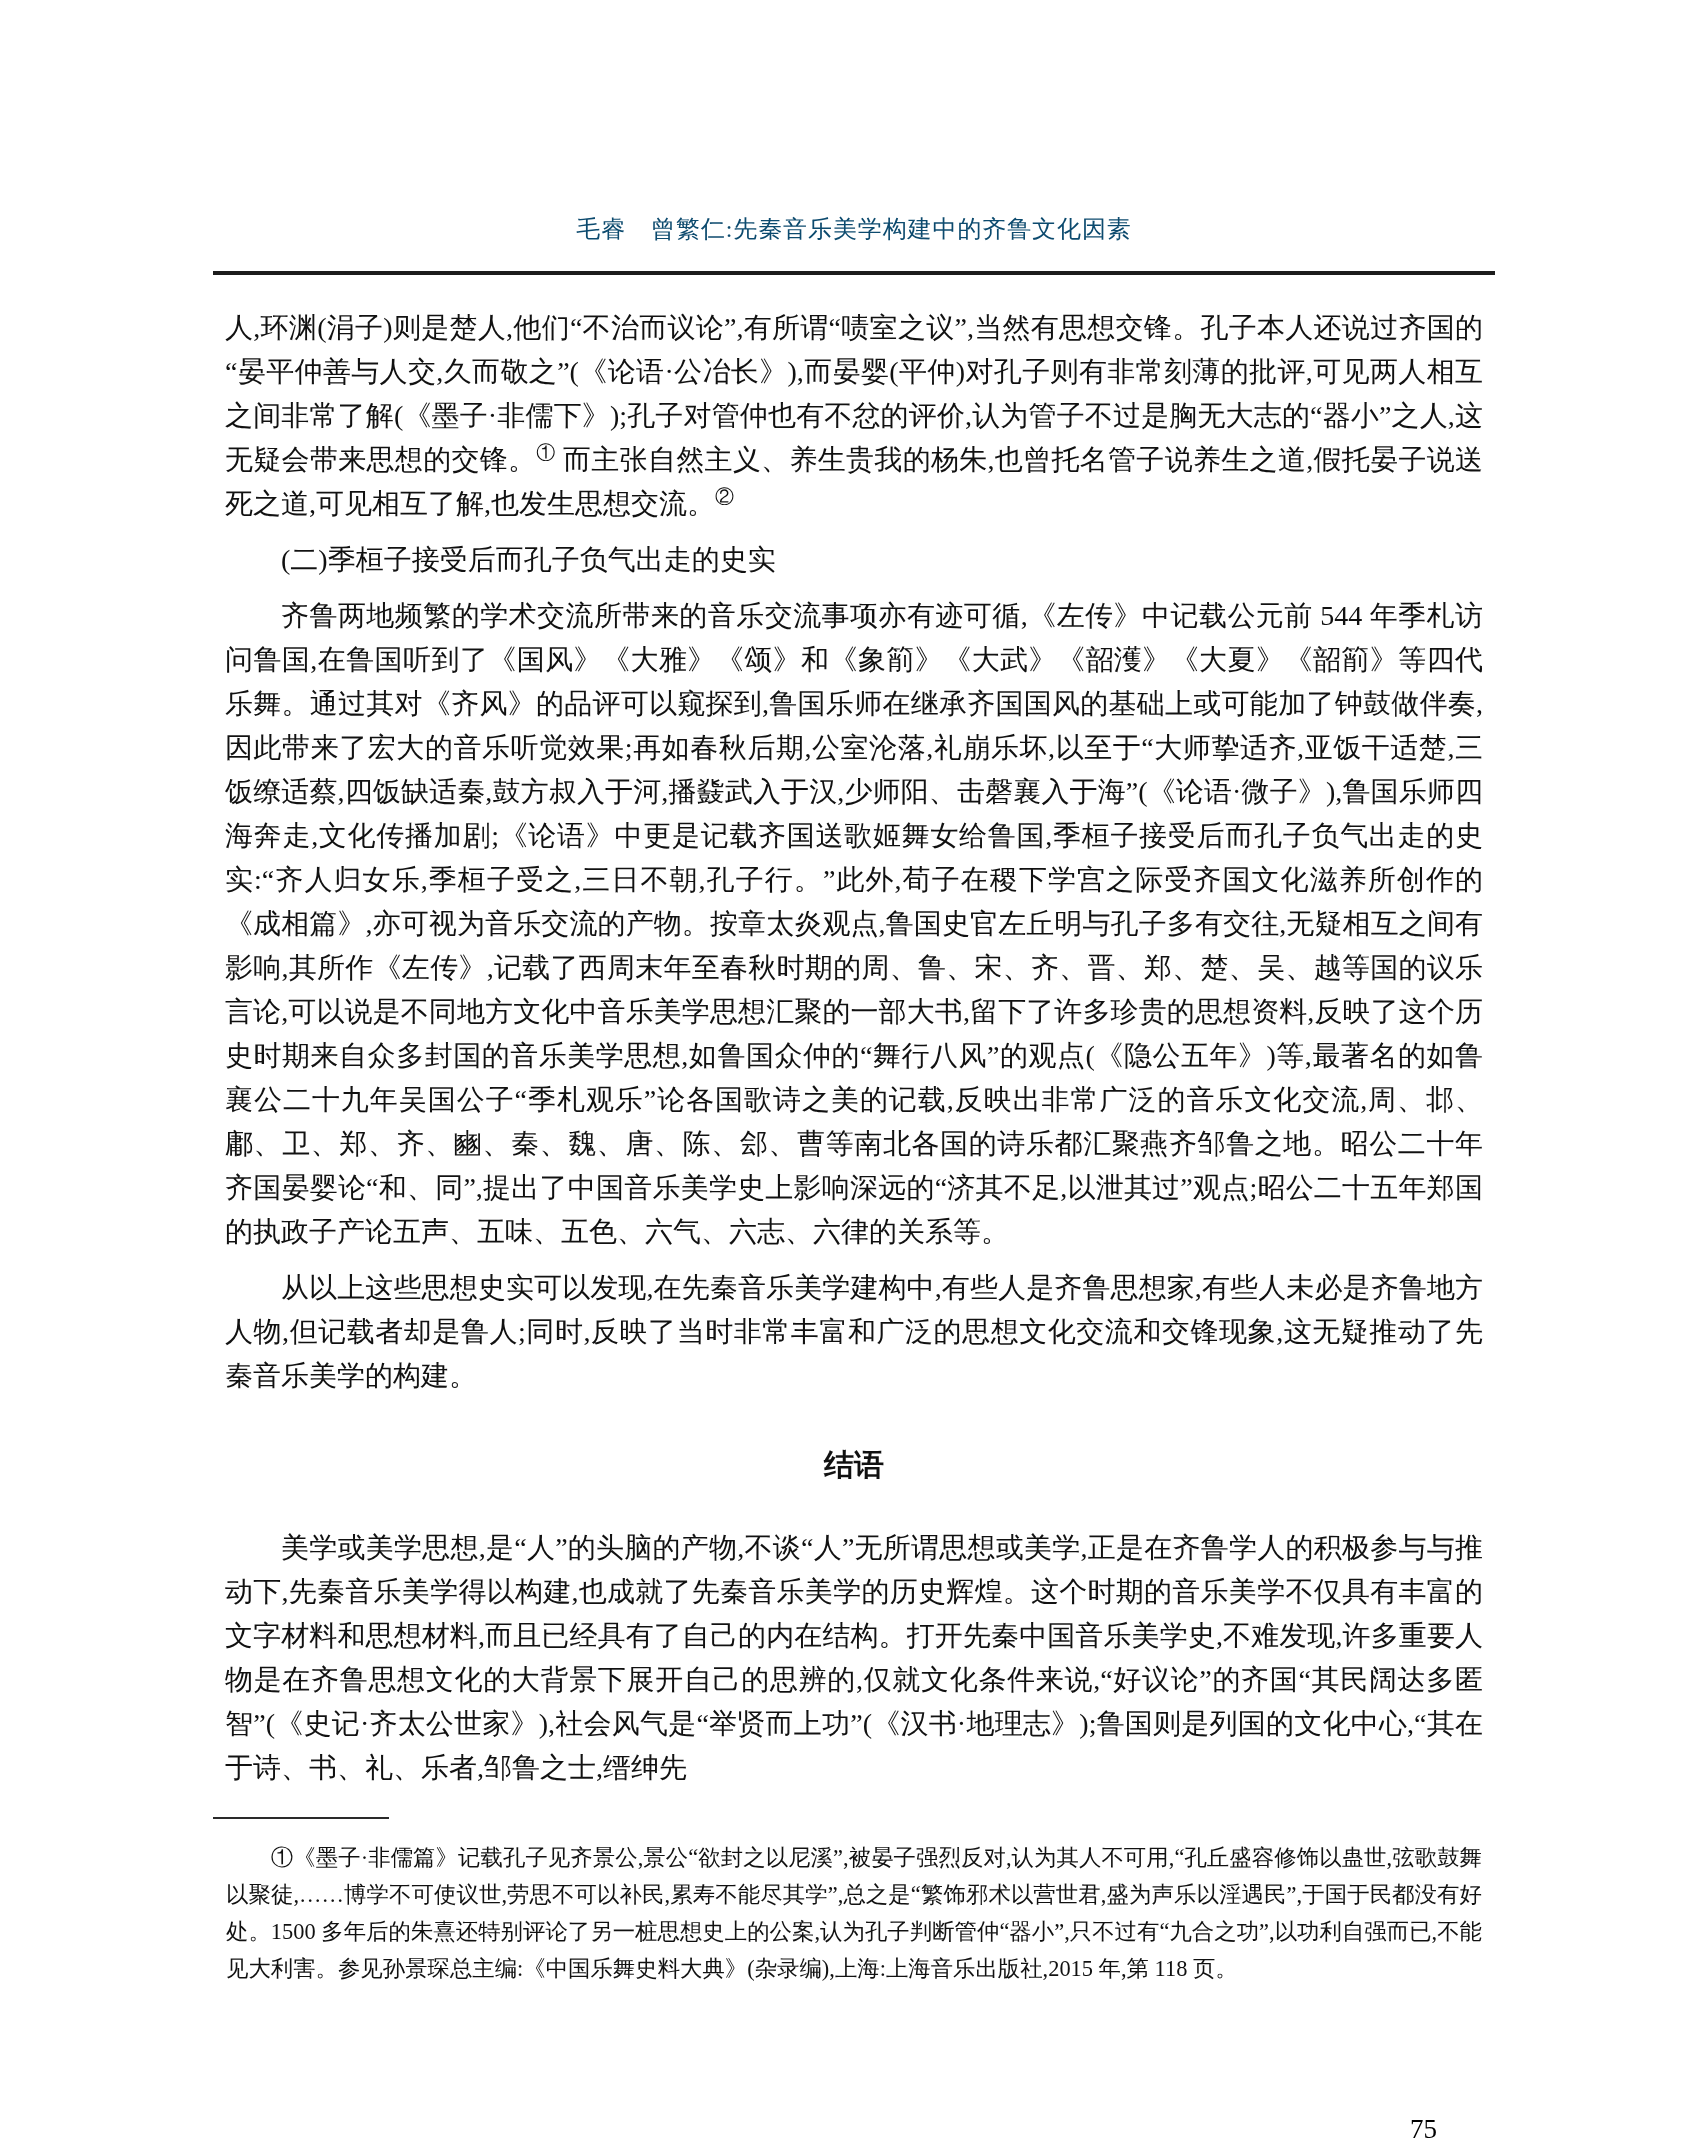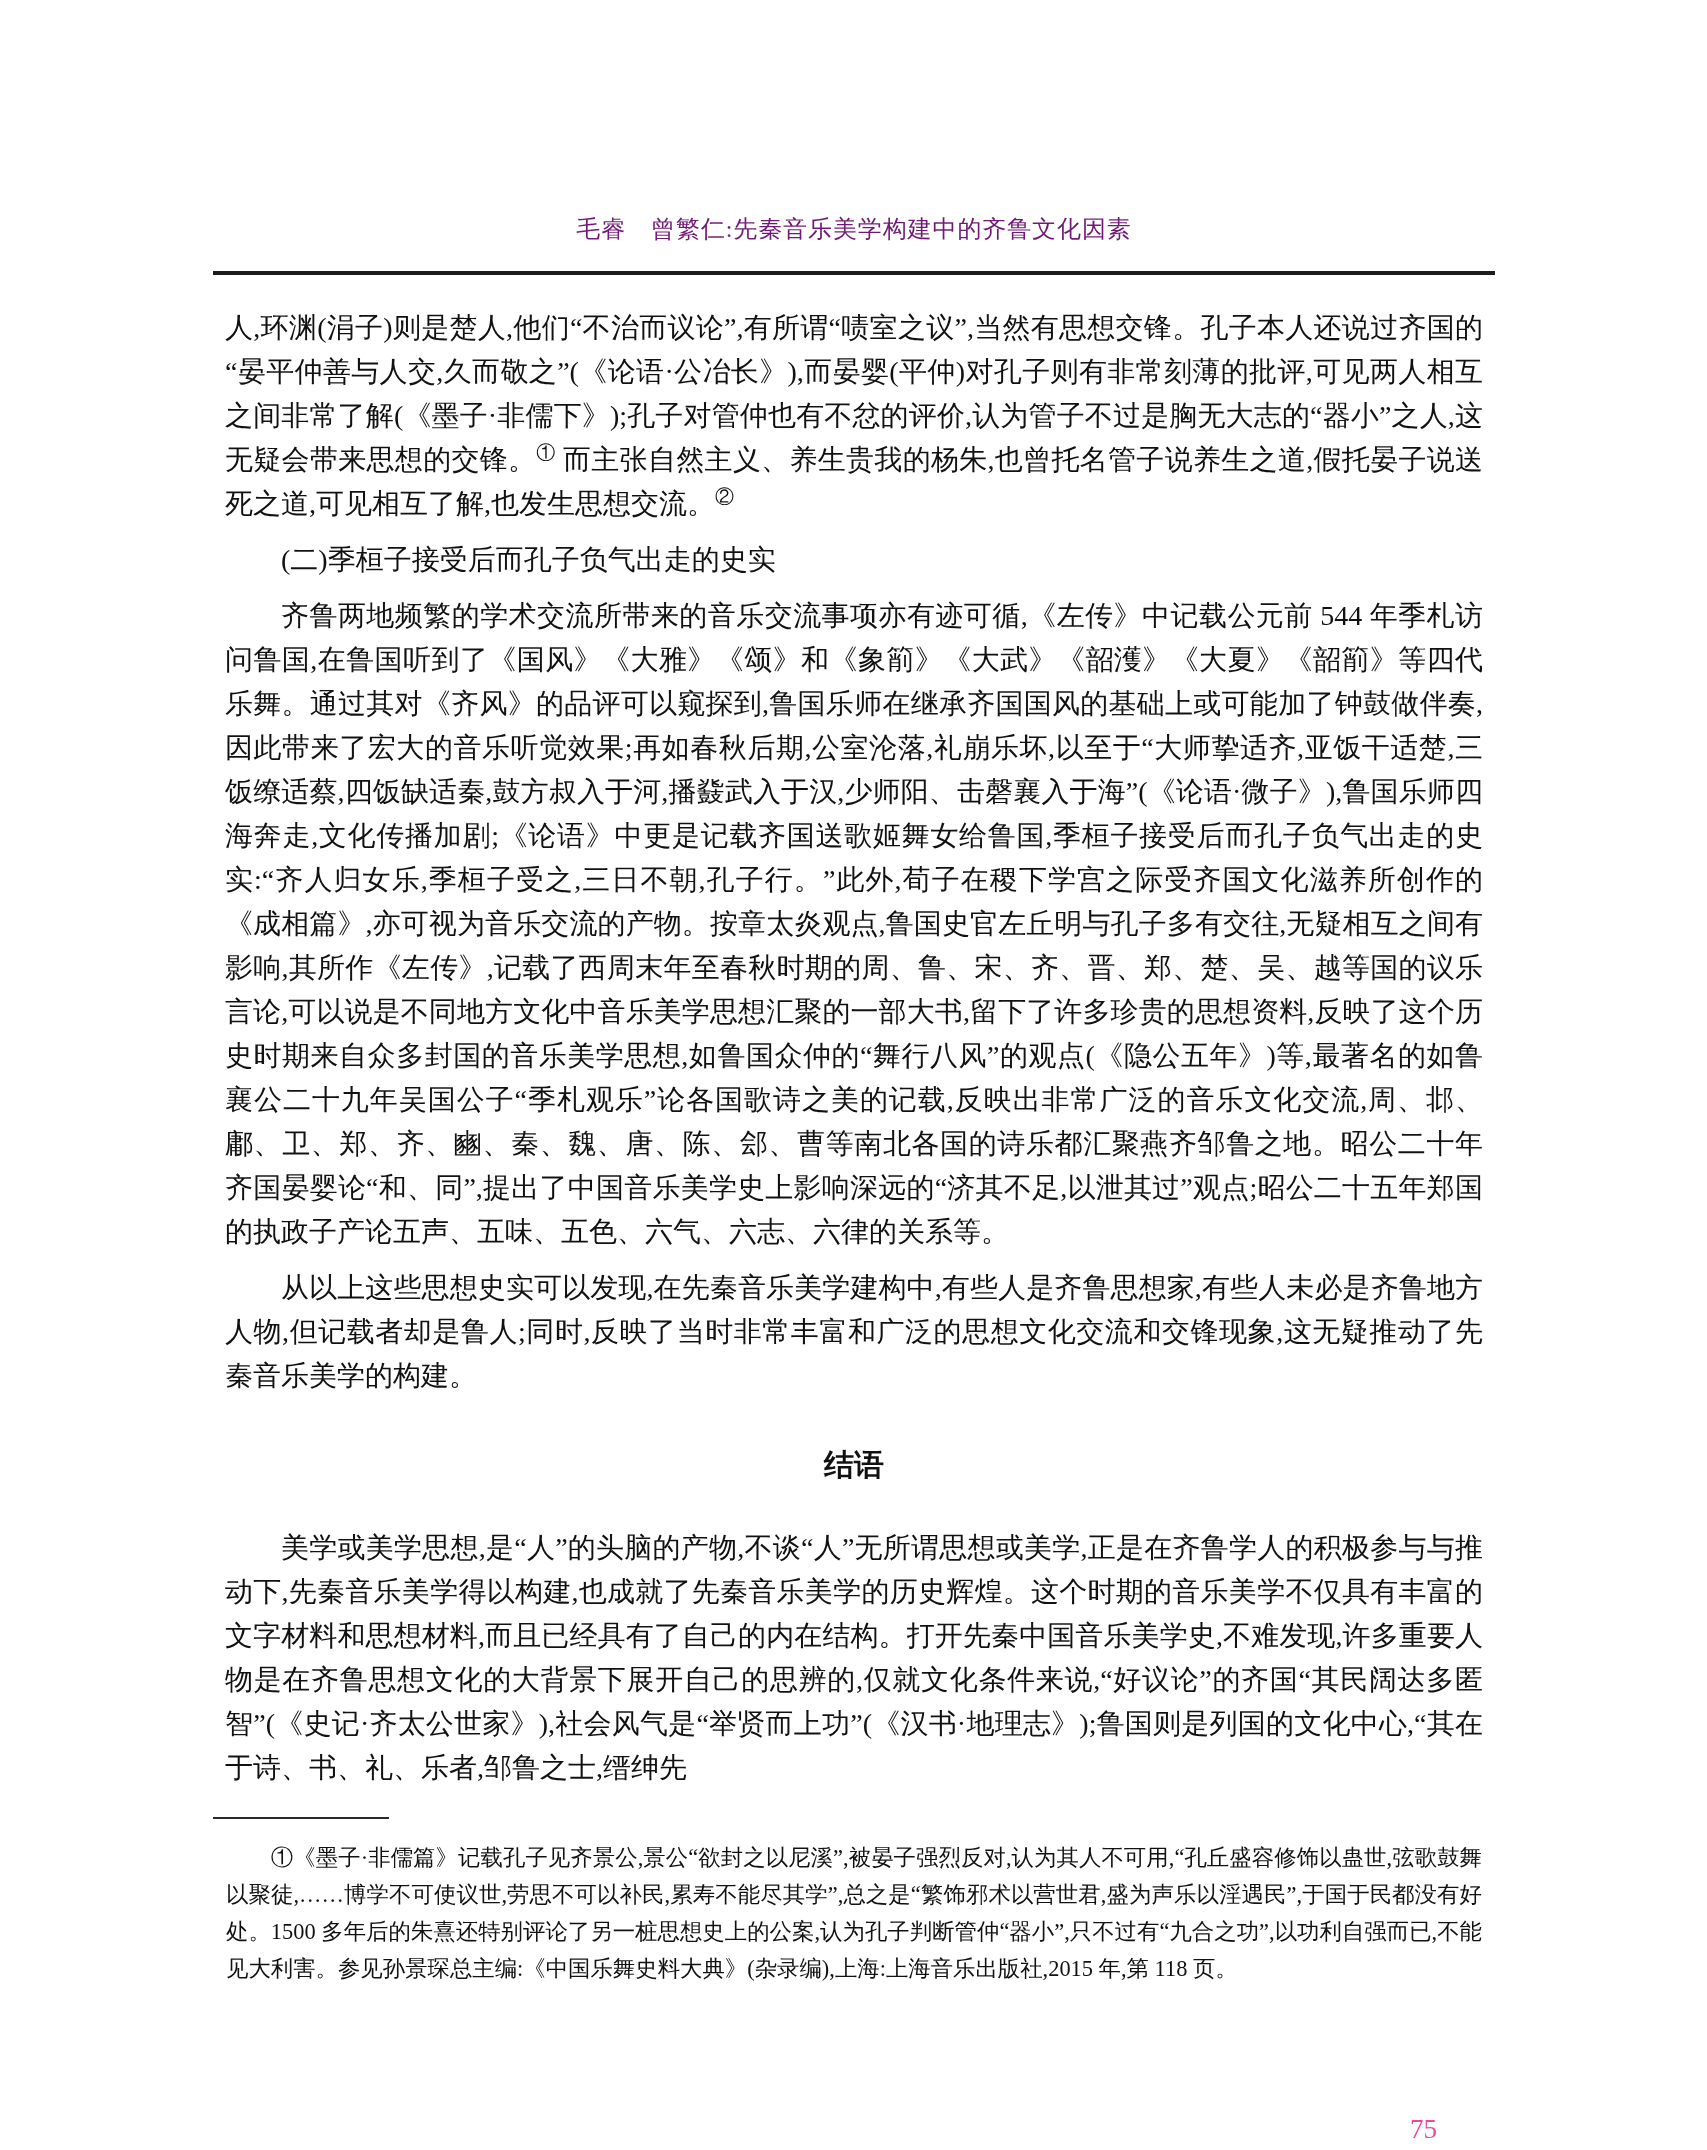--- a/index.html
+++ b/index.html
@@ -12,21 +12,21 @@
     padding: 215px 212px 0 213px;
     font-family: "Liberation Serif", "DejaVu Serif", serif;
     color: #111111;
     overflow: hidden;
   }
   .running-header {
     text-align: center;
     font-size: 24px;
     line-height: 1.2;
     letter-spacing: 0.9px;
-    color: #701a75;
+    color: #0c4a6e;
   }
   .header-rule {
     height: 3.4px;
     background: #1c1c1c;
     margin-top: 27.5px;
   }
   .body-text {
     margin-top: 31px;
     font-size: 28px;
     line-height: 44px;
@@ -59,21 +59,21 @@
     height: 2.2px;
     background: #2a2a2a;
     margin: 27px 0 20.6px 0;
   }
   .footnotes p.fn { margin: 13px; text-indent: 2em; }
   .page-number {
     position: absolute;
     top: 2114px;
     right: 270px;
     font-size: 27px;
-    color: #ec4899;
+    color: #000000;
   }
 </style>
 </head>
 <body>
 
 <div class="page">
 
   <header>
     <div class="running-header">毛睿　曾繁仁:先秦音乐美学构建中的齐鲁文化因素</div>
     <div class="header-rule"></div>

